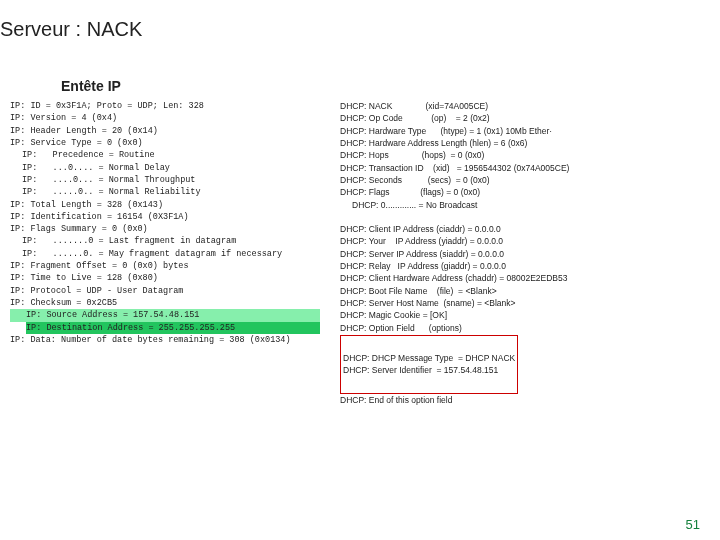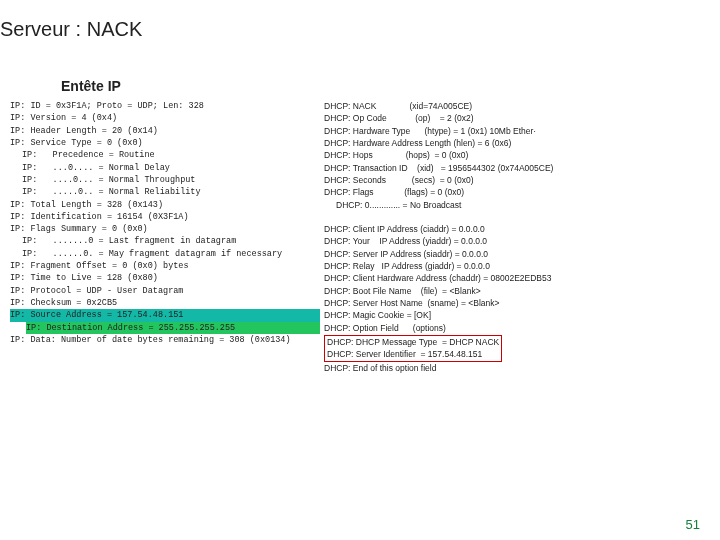--- a/index.html
+++ b/index.html
@@ -27,41 +27,42 @@
       color: #222;
       margin-left: 41px;
     }
     .content-area {
       position: absolute;
       top: 100px;
       left: 10px;
       right: 10px;
       bottom: 30px;
       display: flex;
-      gap: 4px;
+      gap: 20px;
     }
     .left-panel {
       flex: 0 0 310px;
       font-family: 'Courier New', Courier, monospace;
       font-size: 8.5px;
       color: #222;
       line-height: 1.45;
       position: relative;
     }
     .right-panel {
       flex: 1;
       font-family: Liberation Sans, sans-serif;
       font-size: 8.5px;
       color: #222;
       line-height: 1.45;
       position: relative;
     }
     .left-panel .src-line {
-      background: #14b8a6;
+      background: #86efac;
       display: block;
+      padding-left: 16px;
     }
     .left-panel .dst-line {
       background: #22c55e;
       display: block;
       margin-left: 16px;
     }
     .indent1 { padding-left: 12px; }
     .page-num {
       position: absolute;
       bottom: 8px;
@@ -115,21 +116,21 @@
     <div>&nbsp;</div>
     <div>DHCP: Client IP Address (ciaddr) = 0.0.0.0</div>
     <div>DHCP: Your &nbsp;&nbsp; IP Address (yiaddr) = 0.0.0.0</div>
     <div>DHCP: Server IP Address (siaddr) = 0.0.0.0</div>
     <div>DHCP: Relay &nbsp; IP Address (giaddr) = 0.0.0.0</div>
     <div>DHCP: Client Hardware Address (chaddr) = 08002E2EDB53</div>
     <div>DHCP: Boot File Name &nbsp;&nbsp;&nbsp;(file) &nbsp;= &lt;Blank&gt;</div>
     <div>DHCP: Server Host Name &nbsp;(sname) = &lt;Blank&gt;</div>
     <div>DHCP: Magic Cookie = [OK]</div>
     <div>DHCP: Option Field &nbsp;&nbsp;&nbsp;&nbsp;&nbsp;(options)</div>
-    <div style="border: 1.5px solid #cc0000; display: inline-block; padding: 0 2px; margin-top: 1px;">
+    <div style="border: 1.5px solid #cc0000; display: inline-block; padding: 16px 2px; margin-top: 1px;">
       <div>DHCP: DHCP Message Type &nbsp;= DHCP NACK</div>
       <div>DHCP: Server Identifier &nbsp;= 157.54.48.151</div>
     </div>
     <div>DHCP: End of this option field</div>
   </div>
 </div>
 
 <div class="page-num">51</div>
 
 </body></html>

